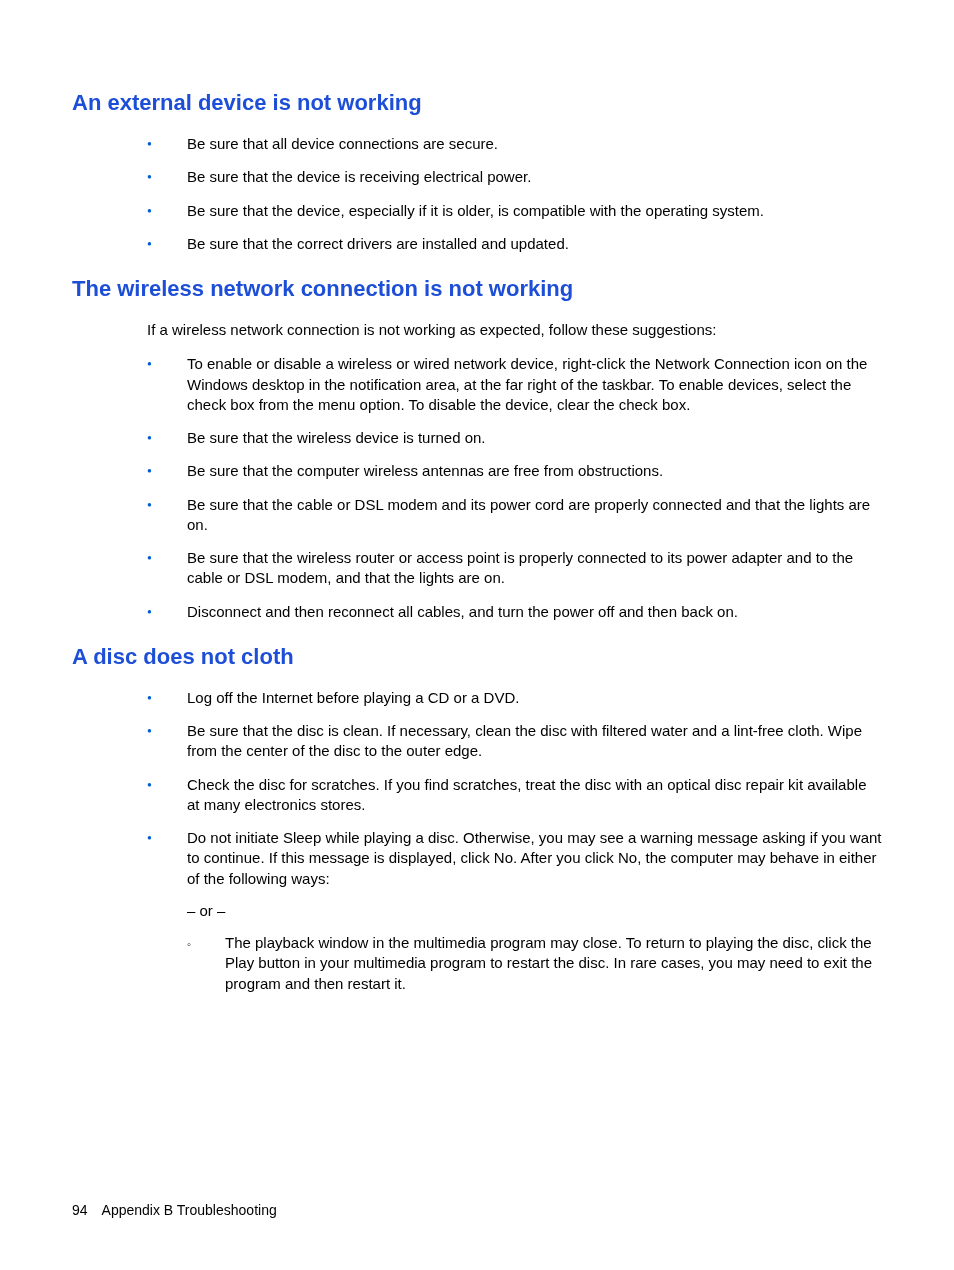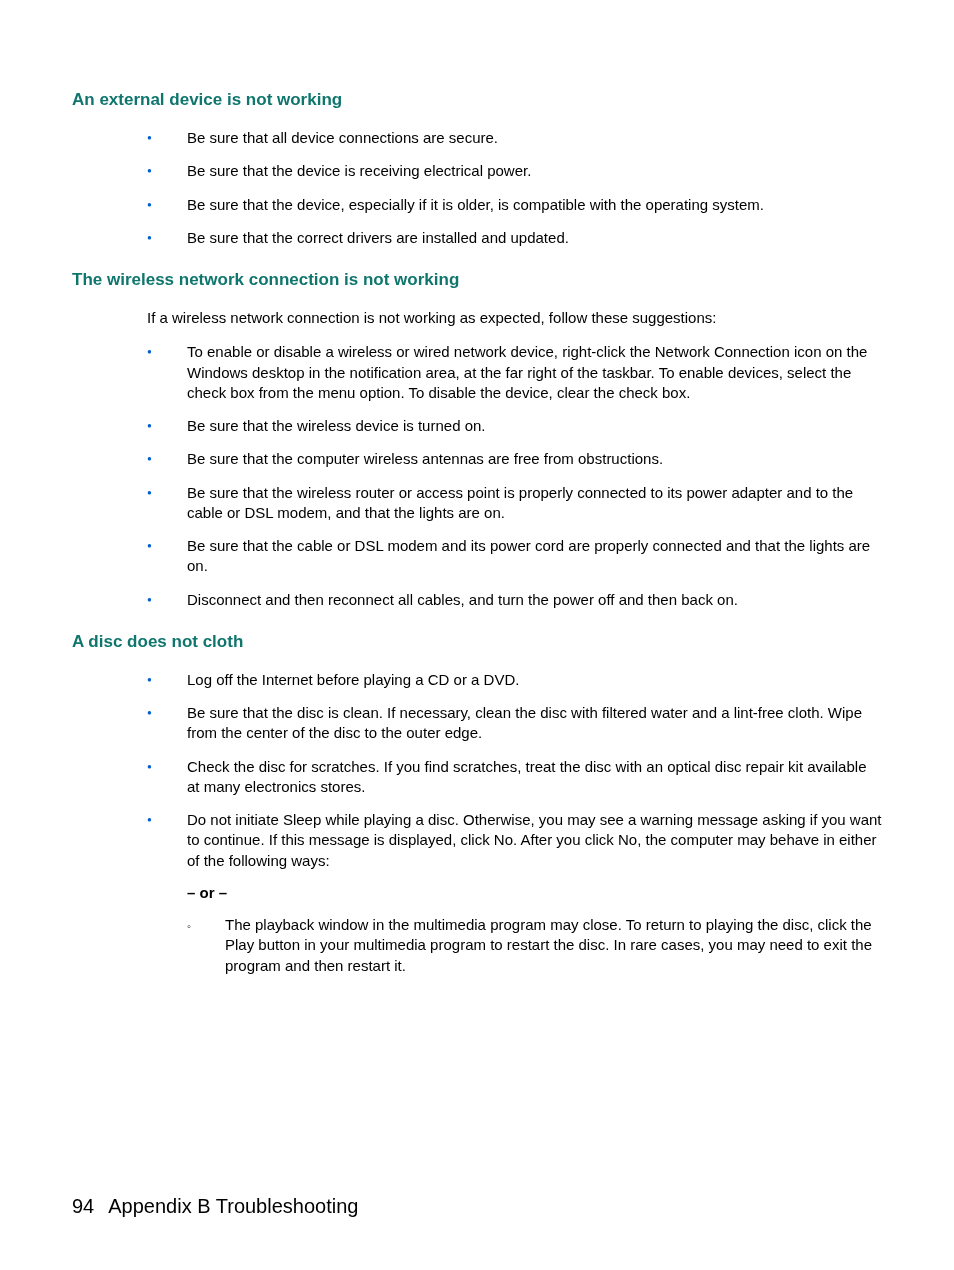--- a/index.html
+++ b/index.html
@@ -11,22 +11,22 @@
     background: #fff;
   }
   .page {
     width: 954px;
     height: 1270px;
     position: relative;
     box-sizing: border-box;
     padding: 90px 72px 0 72px;
   }
   h2 {
-    color: #0f766e;
-    font-size: 17px;
+    color: #1d4ed8;
+    font-size: 22px;
     font-weight: bold;
     margin: 0 0 18px 0;
   }
   .intro {
     margin: 0 0 14px 75px;
     line-height: 1.35;
   }
   ul.bul {
     list-style: none;
     margin: 0 0 22px 75px;
@@ -64,27 +64,26 @@
   ul.sub > li::before {
     content: "◦";
     color: #000;
     font-size: 11px;
     position: absolute;
     left: 0;
     top: 4px;
   }
   .or {
     margin: 8px 0 12px 0;
-    font-weight: bold;
   }
   .footer {
     position: absolute;
     bottom: 52px;
     left: 72px;
-    font-size: 20px;
+    font-size: 14px;
   }
   .footer .pn { margin-right: 14px; }
   .bold { font-weight: normal; }
 </style>
 </head>
 <body>
 
 <div class="page">
 
   <h2>An external device is not working</h2>
@@ -94,22 +93,22 @@
     <li>Be sure that the device, especially if it is older, is compatible with the operating system.</li>
     <li>Be sure that the correct drivers are installed and updated.</li>
   </ul>
 
   <h2>The wireless network connection is not working</h2>
   <p class="intro">If a wireless network connection is not working as expected, follow these suggestions:</p>
   <ul class="bul">
     <li><span>To enable or disable a wireless or wired network device, right-click the </span><span class="bold">Network Connection</span><span> icon on the Windows desktop in the notification area, at the far right of the taskbar. To enable devices, select the check box from the menu option. To disable the device, clear the check box.</span></li>
     <li>Be sure that the wireless device is turned on.</li>
     <li>Be sure that the computer wireless antennas are free from obstructions.</li>
+    <li>Be sure that the cable or DSL modem and its power cord are properly connected and that the lights are on.</li>
     <li>Be sure that the wireless router or access point is properly connected to its power adapter and to the cable or DSL modem, and that the lights are on.</li>
-    <li>Be sure that the cable or DSL modem and its power cord are properly connected and that the lights are on.</li>
     <li>Disconnect and then reconnect all cables, and turn the power off and then back on.</li>
   </ul>
 
   <h2>A disc does not cloth</h2>
   <ul class="bul">
     <li>Log off the Internet before playing a CD or a DVD.</li>
     <li>Be sure that the disc is clean. If necessary, clean the disc with filtered water and a lint-free cloth. Wipe from the center of the disc to the outer edge.</li>
     <li>Check the disc for scratches. If you find scratches, treat the disc with an optical disc repair kit available at many electronics stores.</li>
     <li>
       <p class="subtext"><span>Do not initiate Sleep while playing a disc. Otherwise, you may see a warning message asking if you want to continue. If this message is displayed, click </span><span class="bold">No</span><span>. After you click No, the computer may behave in either of the following ways:</span></p>

